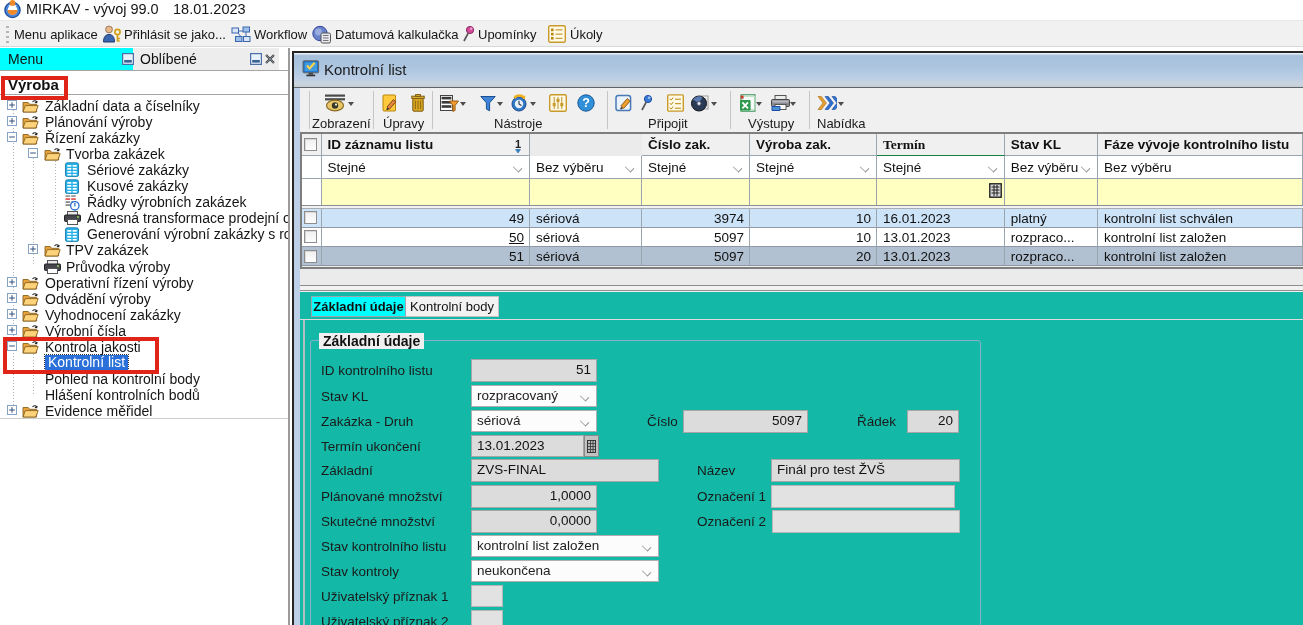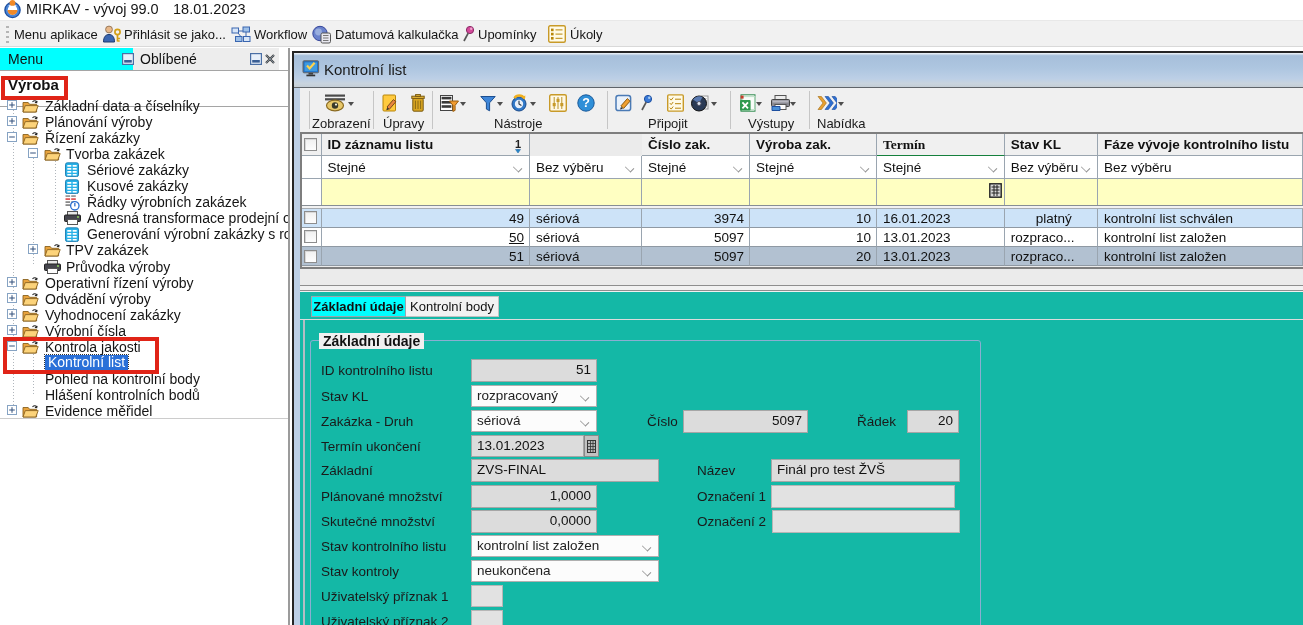--- a/index.html
+++ b/index.html
@@ -102,21 +102,21 @@
     </svg>
 <svg class="abs" style="left:250px;top:5px" width="12" height="12" viewBox="0 0 12 12">
       <rect x="0.6" y="0.6" width="10.8" height="10.8" fill="#e8f0fa" stroke="#4a6fa5" stroke-width="1.2"></rect>
       <rect x="2.2" y="7" width="7.6" height="2.6" fill="#3a5f95"></rect>
     </svg>
 <svg class="abs" style="left:264px;top:5px" width="12" height="12" viewBox="0 0 12 12">
       <path d="M2 2 L10 10 M10 2 L2 10" stroke="#444" stroke-width="2.2"></path>
       <path d="M2 2 L10 10 M10 2 L2 10" stroke="#8899aa" stroke-width="0.8"></path>
     </svg>
 <div style="position:absolute;left:0;top:22px;width:289px;height:1px;background:#a5a5a5;"></div>
-<div style="position:absolute;left:0;top:23px;width:289px;height:36px;background:#fff;border-bottom:1px solid #a5a5a5;">
+<div style="position:absolute;left:0;top:23px;width:289px;height:24px;background:#fff;border-bottom:1px solid #a5a5a5;">
       <b style="position:absolute;left:8px;top:5px;font-size:15px;">Výroba</b>
     </div>
 <div style="position:absolute;left:13px;top:61.5px;width:1px;height:301.9px;background:repeating-linear-gradient(#b0b6bc 0 1px,#fff 1px 3px);"></div>
 <div style="position:absolute;left:33px;top:109.8px;width:1px;height:108.7px;background:repeating-linear-gradient(#b0b6bc 0 1px,#fff 1px 3px);"></div>
 <div style="position:absolute;left:33px;top:303.0px;width:1px;height:44.3px;background:repeating-linear-gradient(#b0b6bc 0 1px,#fff 1px 3px);"></div>
 <div style="position:absolute;left:55px;top:109.8px;width:1px;height:76.5px;background:repeating-linear-gradient(#b0b6bc 0 1px,#fff 1px 3px);"></div>
 <div class="exp" style="left:7px;top:51.5px;">
       <svg width="8" height="8" viewBox="0 0 8 8" style="display:block">
         <path d="M1.2 4 h5.6 M4 1.2 v5.6" stroke="#33517c"></path>
       </svg>
@@ -471,21 +471,21 @@
         </div>
 <div class="gc " style="left:702.7px;width:93.3px;background:#ffffc2;padding-left:6px;top:45px;height:26px;line-height:26px;"></div>
 <div class="gc " style="left:796.0px;width:205.0px;background:#ffffc2;padding-left:6px;top:45px;height:26px;line-height:26px;"></div>
 <div style="position:absolute;left:0;top:71px;width:1001px;height:3.5px;background:#f2f2f2;border-top:1.5px solid #878e95;border-bottom:1px solid #a7adb3;"></div>
 <div class="gc " style="left:0.0px;width:19.5px;background:#cde3f8;padding-left:6px;top:74.5px;height:19.3px;line-height:19px;border-bottom:1px solid #8f99a3;"></div>
 <div class="gc num" style="left:19.5px;width:208.5px;background:#cde3f8;text-align:right;padding-right:5px;top:74.5px;height:19.3px;line-height:19px;border-bottom:1px solid #8f99a3;">49</div>
 <div class="gc " style="left:228.0px;width:112.0px;background:#cde3f8;padding-left:6px;top:74.5px;height:19.3px;line-height:19px;border-bottom:1px solid #8f99a3;">sériová</div>
 <div class="gc num" style="left:340.0px;width:108.0px;background:#cde3f8;text-align:right;padding-right:5px;top:74.5px;height:19.3px;line-height:19px;border-bottom:1px solid #8f99a3;">3974</div>
 <div class="gc num" style="left:448.0px;width:127.0px;background:#cde3f8;text-align:right;padding-right:5px;top:74.5px;height:19.3px;line-height:19px;border-bottom:1px solid #8f99a3;">10</div>
 <div class="gc " style="left:575.0px;width:127.7px;background:#cde3f8;padding-left:6px;top:74.5px;height:19.3px;line-height:19px;border-bottom:1px solid #8f99a3;">16.01.2023</div>
-<div class="gc " style="left:702.7px;width:93.3px;background:#cde3f8;padding-left:6px;top:74.5px;height:19.3px;line-height:19px;border-bottom:1px solid #8f99a3;text-align:center;">platný</div>
+<div class="gc " style="left:702.7px;width:93.3px;background:#cde3f8;padding-left:6px;top:74.5px;height:19.3px;line-height:19px;border-bottom:1px solid #8f99a3;">platný</div>
 <div class="gc " style="left:796.0px;width:205.0px;background:#cde3f8;padding-left:6px;top:74.5px;height:19.3px;line-height:19px;border-bottom:1px solid #8f99a3;">kontrolní list schválen</div>
 <div class="gchk" style="left:2px;top:77.1px;"></div>
 <div class="gc " style="left:0.0px;width:19.5px;background:#ffffff;padding-left:6px;top:93.8px;height:19.3px;line-height:19px;border-bottom:1px solid #8f99a3;"></div>
 <div class="gc num" style="left:19.5px;width:208.5px;background:#ffffff;text-align:right;padding-right:5px;top:93.8px;height:19.3px;line-height:19px;border-bottom:1px solid #8f99a3;text-decoration:underline;">50</div>
 <div class="gc " style="left:228.0px;width:112.0px;background:#ffffff;padding-left:6px;top:93.8px;height:19.3px;line-height:19px;border-bottom:1px solid #8f99a3;">sériová</div>
 <div class="gc num" style="left:340.0px;width:108.0px;background:#ffffff;text-align:right;padding-right:5px;top:93.8px;height:19.3px;line-height:19px;border-bottom:1px solid #8f99a3;">5097</div>
 <div class="gc num" style="left:448.0px;width:127.0px;background:#ffffff;text-align:right;padding-right:5px;top:93.8px;height:19.3px;line-height:19px;border-bottom:1px solid #8f99a3;">10</div>
 <div class="gc " style="left:575.0px;width:127.7px;background:#ffffff;padding-left:6px;top:93.8px;height:19.3px;line-height:19px;border-bottom:1px solid #8f99a3;">13.01.2023</div>
 <div class="gc " style="left:702.7px;width:93.3px;background:#ffffff;padding-left:6px;top:93.8px;height:19.3px;line-height:19px;border-bottom:1px solid #8f99a3;">rozpraco...</div>
 <div class="gc " style="left:796.0px;width:205.0px;background:#ffffff;padding-left:6px;top:93.8px;height:19.3px;line-height:19px;border-bottom:1px solid #8f99a3;">kontrolní list založen</div>

